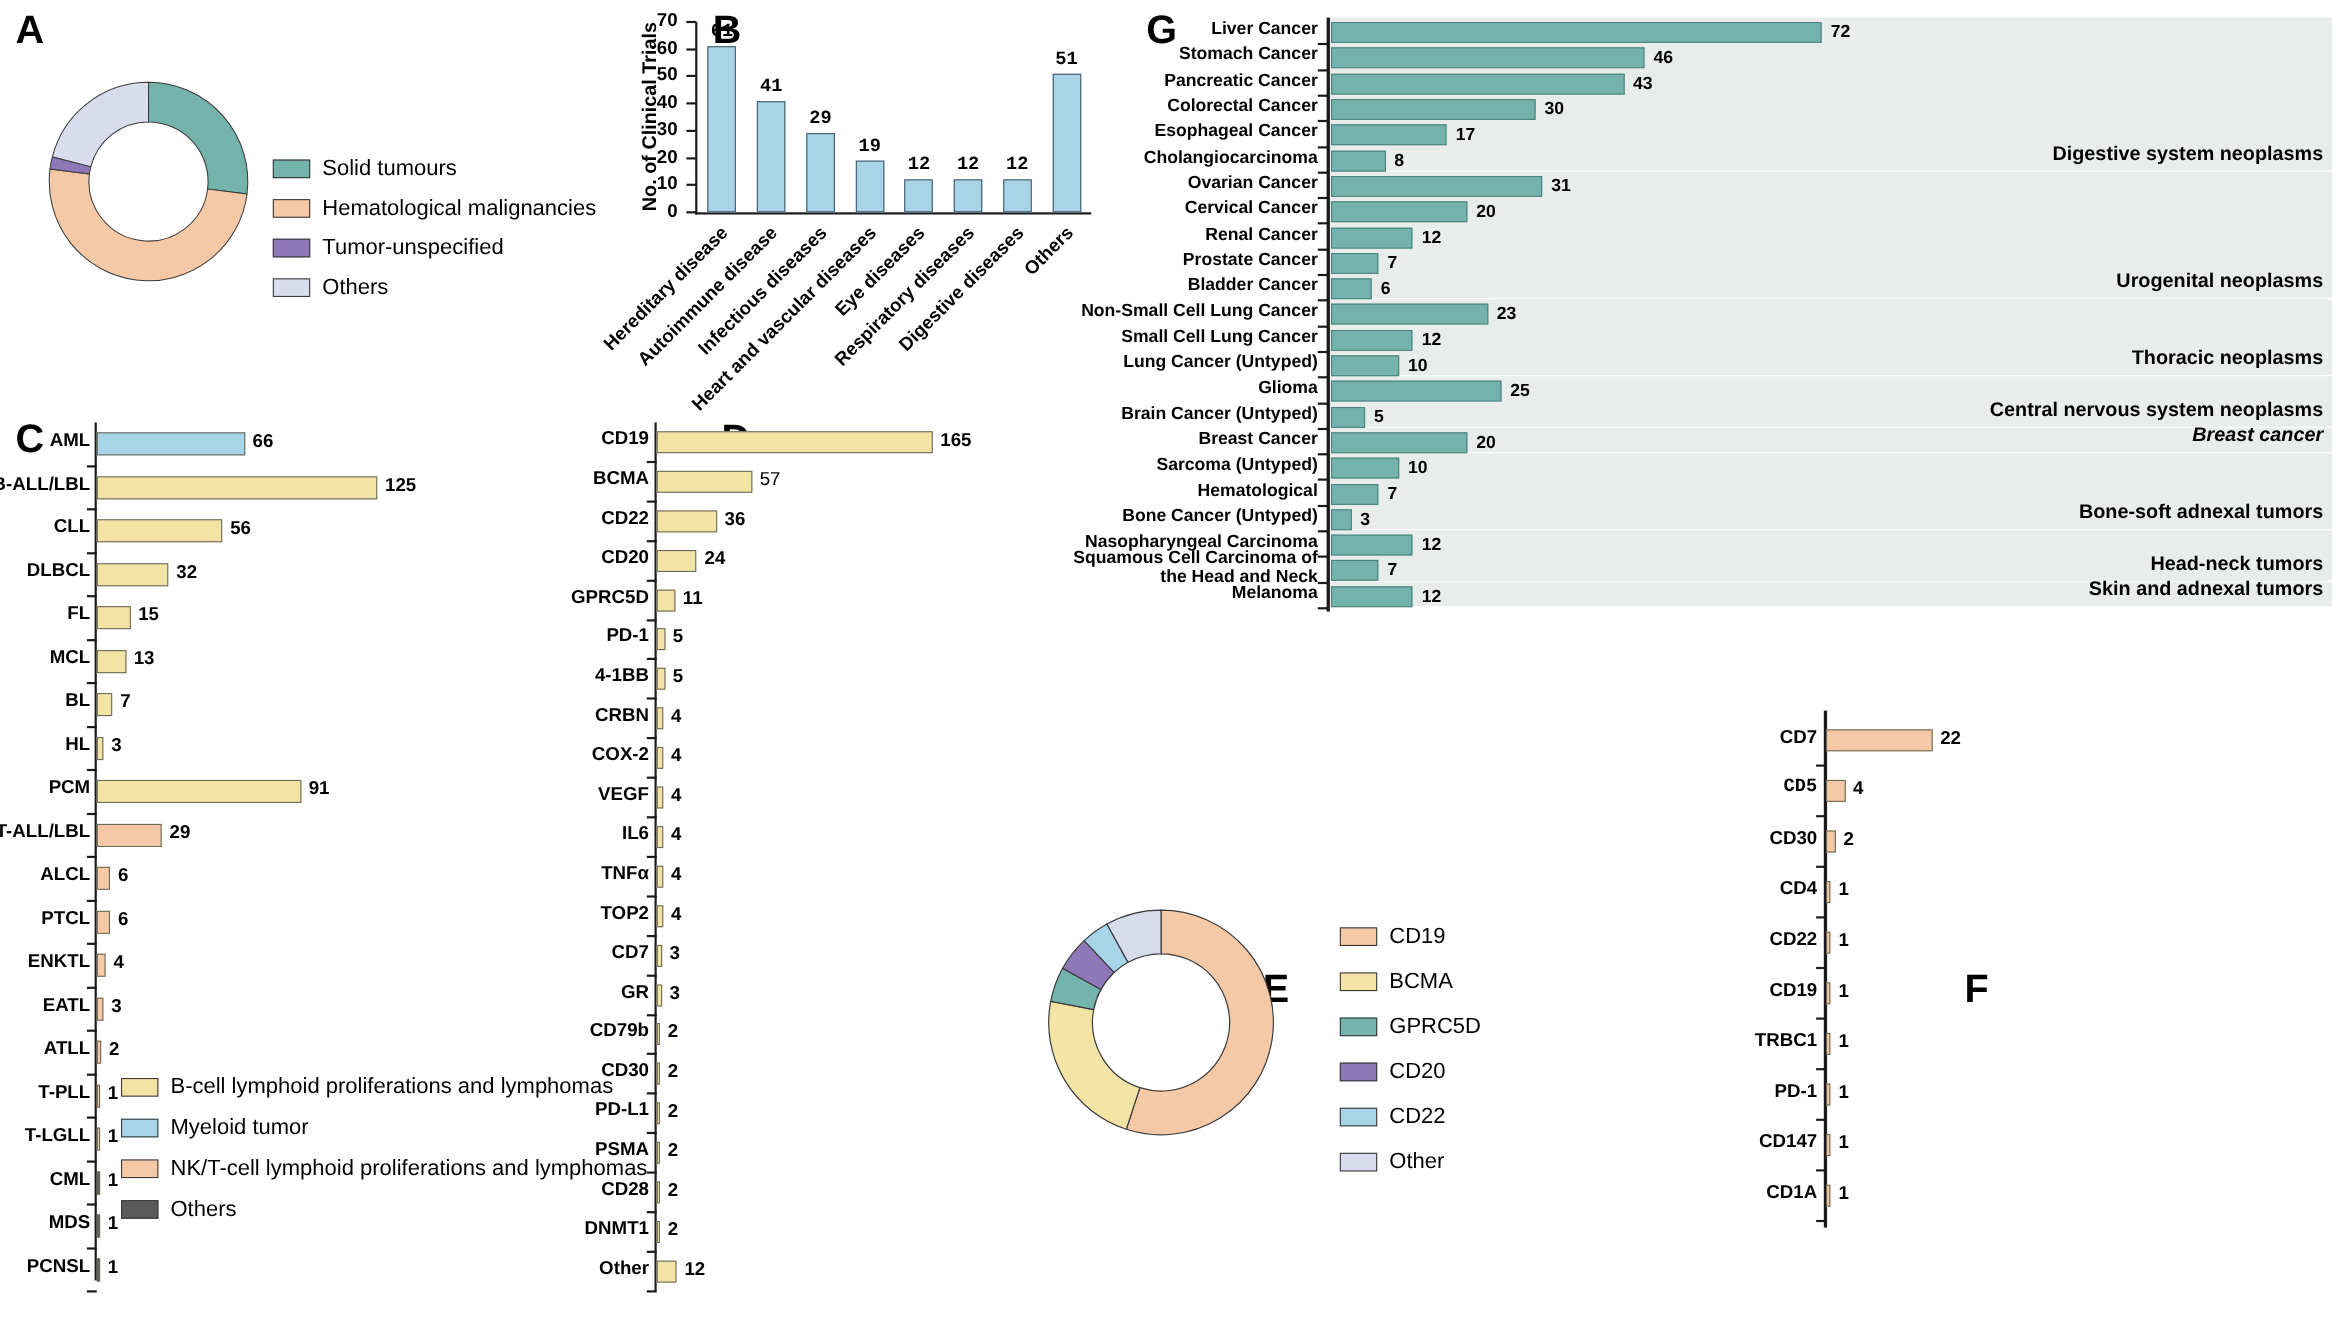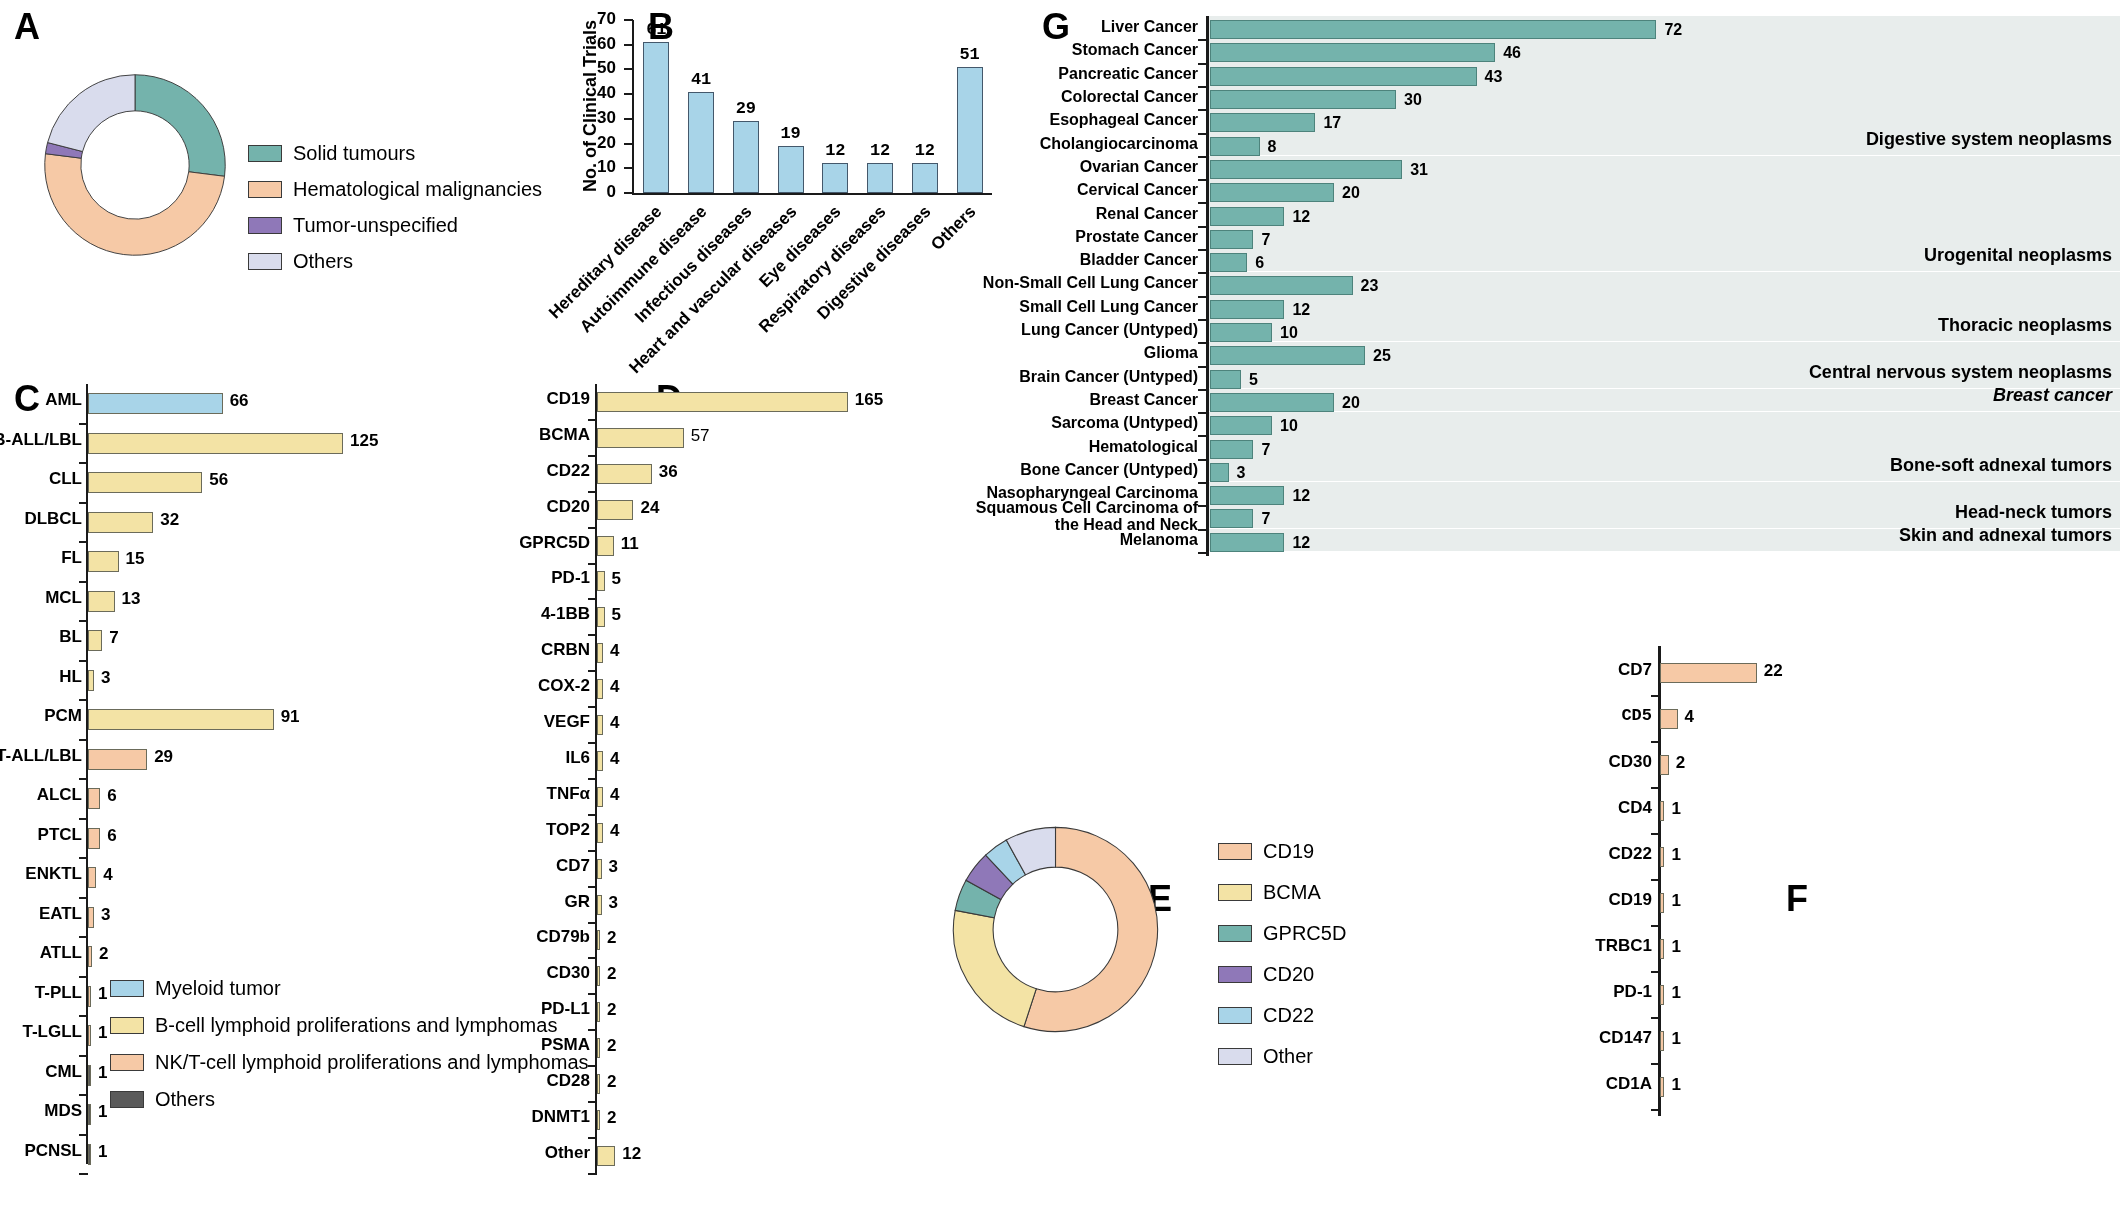--- a/index.html
+++ b/index.html
@@ -214,26 +214,26 @@
       <div style="position: absolute; left: 88px; top: 724.25px; width: 3px; height: 21px; background: rgb(90, 90, 90); border: 1px solid rgb(107, 107, 90); box-sizing: border-box;"></div>
       <div style="position: absolute; left: 98px; top: 722.25px; font-size: 17px; font-weight: bold;">1</div>
       <div style="position: absolute; left: 79px; top: 753.5px; width: 9px; height: 2px; background: rgb(26, 26, 26);"></div>
       <div style="position: absolute; right: 388px; top: 761.75px; width: 300px; text-align: right; font-size: 17px; font-weight: bold; white-space: nowrap; line-height: 1.05;">PCNSL</div>
       <div style="position: absolute; left: 88px; top: 763.75px; width: 3px; height: 21px; background: rgb(90, 90, 90); border: 1px solid rgb(107, 107, 90); box-sizing: border-box;"></div>
       <div style="position: absolute; left: 98px; top: 761.75px; font-size: 17px; font-weight: bold;">1</div>
       <div style="position: absolute; left: 79px; top: 793px; width: 9px; height: 2px; background: rgb(26, 26, 26);"></div>
     </div>
   <div class="legend" style="left:110px;top:597px;">
     <div class="legitem" style="margin-bottom:14px;">
+      <span class="swatch" style="background:#f3e3a5;"></span>
+      <span class="legtxt">B-cell lymphoid proliferations and lymphomas</span>
+    </div>
+    <div class="legitem" style="margin-bottom:14px;">
       <span class="swatch" style="background:#a8d4e8;"></span>
       <span class="legtxt">Myeloid tumor</span>
-    </div>
-    <div class="legitem" style="margin-bottom:14px;">
-      <span class="swatch" style="background:#f3e3a5;"></span>
-      <span class="legtxt">B-cell lymphoid proliferations and lymphomas</span>
     </div>
     <div class="legitem" style="margin-bottom:14px;">
       <span class="swatch" style="background:#f6c9a6;"></span>
       <span class="legtxt">NK/T-cell lymphoid proliferations and lymphomas</span>
     </div>
     <div class="legitem">
       <span class="swatch" style="background:#5a5a5a;"></span>
       <span class="legtxt">Others</span>
     </div>
   </div>

